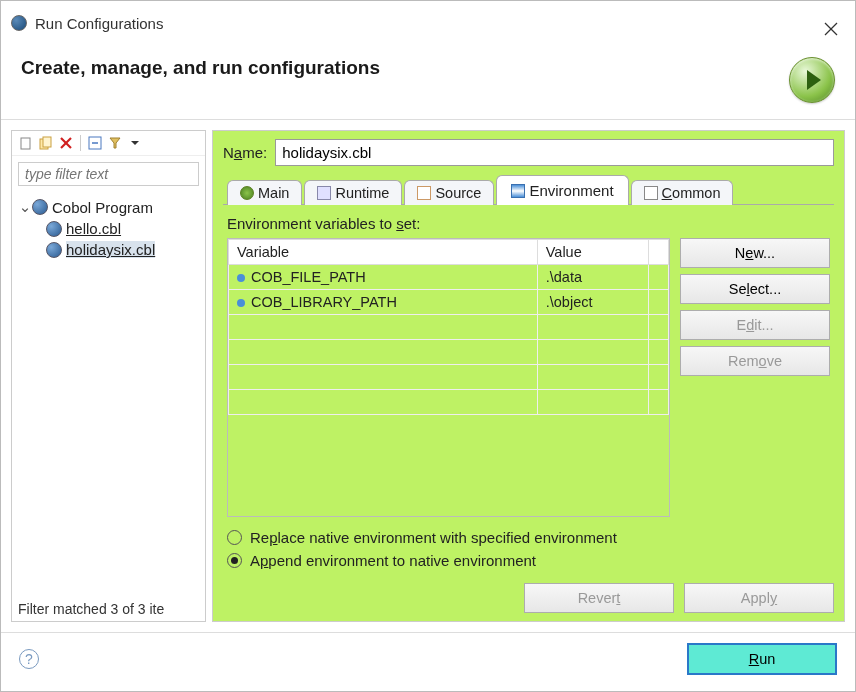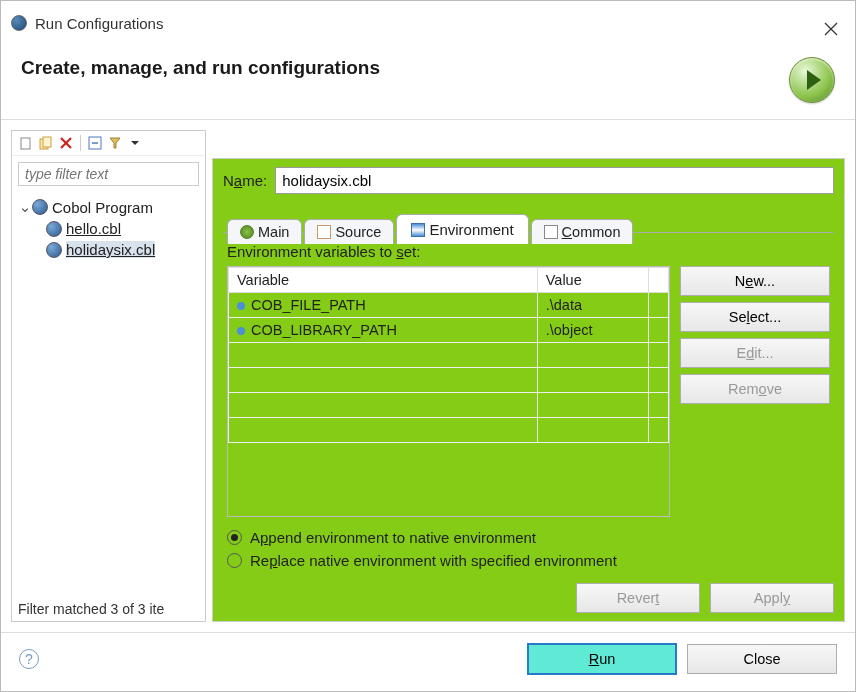--- a/index.html
+++ b/index.html
@@ -25,28 +25,28 @@
 .filter-input { margin: 6px; padding: 3px 6px; border: 1px solid #ccc; font-size: 14px; color: #777; width: calc(100% - 12px); font-style: italic; }
 .tree { flex: 1; padding: 4px 6px; overflow: auto; }
 .tree-item { display: flex; align-items: center; padding: 2px 0; cursor: pointer; font-size: 15px; }
 .tree-item .expander { width: 14px; display: inline-block; text-align: center; color: #555; }
 .tree-child { padding-left: 28px; text-decoration: underline; }
 .tree-item.selected { }
 .tree-item.selected .label { background: #d8e2ec; }
 .tree-icon { width: 16px; height: 16px; margin-right: 4px; border-radius: 50%; background: radial-gradient(circle at 30% 30%, #7aa8d8,#2a5a90); border: 1px solid #556; flex-shrink: 0; }
 .status-text { padding: 4px 6px; font-size: 14px; color: #333; white-space: nowrap; overflow: hidden; }
 
-.right-panel { flex: 1; border: 1px solid #ccc; display: flex; flex-direction: column; padding: 8px 10px; background: #84cc16; min-width: 0; margin-top: 28px; }
+.right-panel { flex: 1; border: 1px solid #ccc; display: flex; flex-direction: column; padding: 8px 10px; background: #bef264; min-width: 0; }
 .name-row { display: flex; align-items: center; margin-bottom: 8px; }
 .name-row label { margin-right: 8px; font-size: 15px; }
 .name-row input { flex: 1; padding: 4px 6px; border: 1px solid #9a9a9a; font-size: 15px; }
 .underline { text-decoration: underline; }
 
 .tabs { display: flex; border-bottom: 1px solid #aaa; align-items: flex-end; padding-left: 4px; }
-.tab { padding: 4px 12px; border: 1px solid #aaa; border-bottom: none; background: #f4f6f9; margin-right: 2px; border-radius: 6px 6px 0 0; display: flex; align-items: center; gap: 4px; font-size: 14.5px; position: relative; cursor: pointer; top: 12px; }
+.tab { padding: 4px 12px; border: 1px solid #aaa; border-bottom: none; background: #f4f6f9; margin-right: 2px; border-radius: 6px 6px 0 0; display: flex; align-items: center; gap: 4px; font-size: 14.5px; position: relative; cursor: pointer; top: 1px; }
 .tab.active { background: #fff; padding: 6px 14px; font-size: 15px; z-index: 1; }
 .tab-icon { width: 14px; height: 14px; display: inline-block; }
 .tab-icon.green { background: radial-gradient(circle,#8bc34a,#4a8020); border-radius: 50%; border:1px solid #5a8020; }
 .tab-icon.runtime { background: #e0e0ff; border:1px solid #88a; }
 .tab-icon.source { background: #fff; border:1px solid #c96; }
 .tab-icon.env { background: linear-gradient(#4a8fd8,#fff 50%,#4a8fd8); border:1px solid #3a70b0; }
 .tab-icon.common { background: #fff; border:1px solid #888; }
 .tabs-body { flex: 1; padding: 10px 4px 4px 4px; display: flex; flex-direction: column; min-height: 0; }
 
 .env-row { display: flex; gap: 10px; flex: 1; min-height: 0; }
@@ -57,21 +57,21 @@
 .dot { display:inline-block; width:8px; height:8px; border-radius:50%; background:#4a8fd8; margin-right:6px; vertical-align: middle; }
 .env-buttons { display: flex; flex-direction: column; gap: 6px; width: 150px; }
 .btn { padding: 6px 26px; border: 1px solid #adadad; background: linear-gradient(#f7f7f7,#e7e7e7); font-size: 14.5px; cursor: pointer; text-align: center; }
 .btn:disabled { color: #999; cursor: default; }
 .radios { margin-top: 12px; display: flex; flex-direction: column; gap: 6px; }
 .radio-row { display: flex; align-items: center; gap: 8px; font-size: 15px; }
 .radio-circle { width: 15px; height: 15px; border: 1px solid #555; border-radius: 50%; display:flex; align-items:center; justify-content:center; }
 .radio-circle.checked::after { content:''; width:7px; height:7px; border-radius:50%; background:#222; }
 
 .bottom-buttons { display:flex; justify-content:flex-end; gap:10px; margin-top:10px; }
-.bottom-buttons .btn { width: 124px; }
+.bottom-buttons .btn { width: 150px; }
 
 .footer { display: flex; align-items: center; padding: 10px 18px 16px 18px; border-top: 1px solid #ddd; gap:10px; }
 .help-icon { width: 20px; height: 20px; border: 1.5px solid #7a9ac0; border-radius: 50%; color:#7a9ac0; display:flex; align-items:center; justify-content:center; font-size: 14px; cursor: pointer; }
 .footer .spacer { flex:1; }
 .footer .btn { width: 150px; }
 .btn.primary { border: 2px solid #2a78c8; background: #5eead4; }
 </style>
 </head>
 <body>
 
@@ -156,20 +156,24 @@
     <div class="right-panel">
       <div class="name-row">
         <label><span>N</span><span class="underline">a</span><span>me:</span></label>
         <input type="text" value="holidaysix.cbl" style="">
       </div>
 
       <div class="tabs">
         <div class="tab">
             <span class="tab-icon green"></span>
             <span>Main</span>
+          </div>
+        <div class="tab">
+            <span class="tab-icon runtime"></span>
+            <span>Runtime</span>
           </div>
         <div class="tab">
             <span class="tab-icon source"></span>
             <span>Source</span>
           </div>
         <div class="tab active">
             <span class="tab-icon env"></span>
             <span>Environment</span>
           </div>
         <div class="tab">
@@ -226,37 +230,36 @@
           </div>
           <div class="env-buttons">
             <button class="btn"><span>N</span><span class="underline">e</span><span>w...</span></button>
             <button class="btn"><span>Se</span><span class="underline">l</span><span>ect...</span></button>
             <button class="btn" disabled=""><span>E</span><span class="underline">d</span><span>it...</span></button>
             <button class="btn" disabled=""><span>Rem</span><span class="underline">o</span><span>ve</span></button>
           </div>
         </div>
         <div class="radios">
           <div class="radio-row">
+              <span class="radio-circle"></span>
+              <span><span>Re</span><span class="underline">p</span><span>lace native environment with specified environment</span></span>
+            </div>
+          <div class="radio-row">
               <span class="radio-circle checked"></span>
               <span><span>A</span><span class="underline">p</span><span>pend environment to native environment</span></span>
-            </div>
-          <div class="radio-row">
-              <span class="radio-circle"></span>
-              <span><span>Re</span><span class="underline">p</span><span>lace native environment with specified environment</span></span>
             </div>
         </div>
       </div>
 
       <div class="bottom-buttons">
         <button class="btn" disabled=""><span>Rever</span><span class="underline">t</span></button>
         <button class="btn" disabled=""><span>Appl</span><span class="underline">y</span></button>
       </div>
     </div>
   </div>
 
   <div class="footer">
     <span class="help-icon">?</span>
     <span class="spacer"></span>
     <button class="btn primary"><span class="underline">R</span><span>un</span></button>
-    <button class="btn">Close</button>
   </div>
 
 </div>
 
 </body></html>

